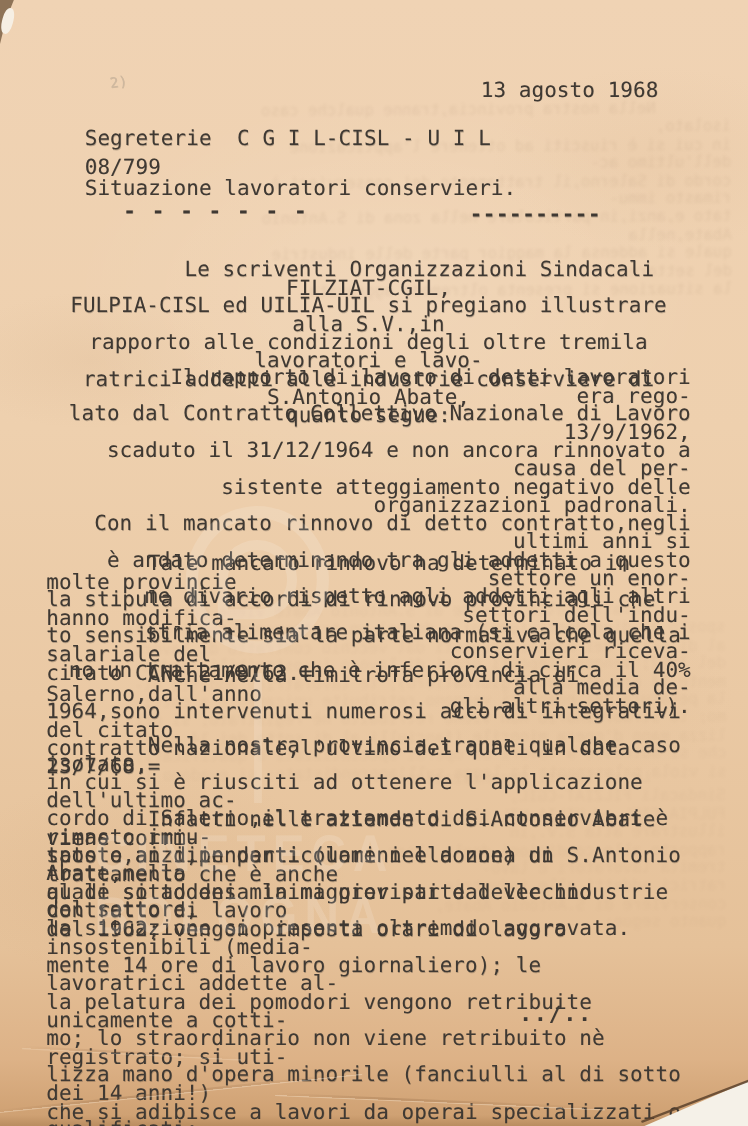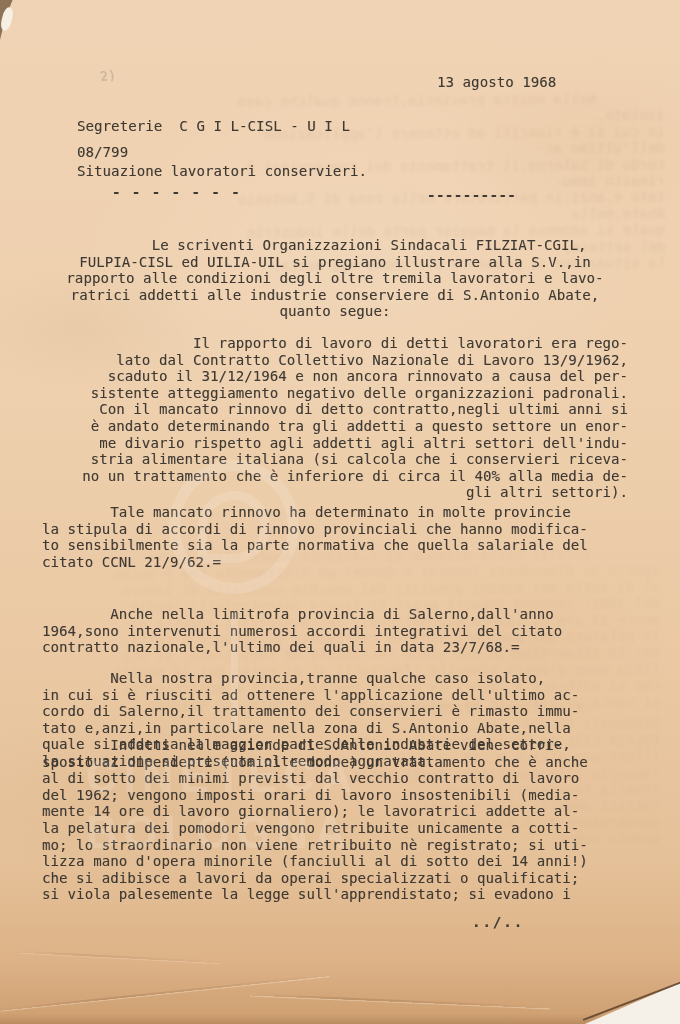--- a/index.html
+++ b/index.html
@@ -26,21 +26,21 @@
   #bg-sliver{position:absolute;left:0;top:0;width:680px;height:1024px;background:#f5f1e8;
     clip-path:polygon(86% 100%,100% 96%,100% 100%);}
   #bottom-edge{position:absolute;left:583px;top:1019px;width:108px;height:2px;
     background:rgba(92,66,44,0.85);transform:rotate(-21deg);transform-origin:left center;border-radius:2px;}
   
   #tear{position:absolute;left:0;top:0;width:18px;height:40px;background:#7d6247;
     clip-path:polygon(0 0,70% 0,30% 45%,0 100%);opacity:.85;}
   #tear-white{position:absolute;left:2px;top:7px;width:10px;height:24px;background:#f6efe4;
     border-radius:45%;transform:rotate(14deg);}
   
-  .type{position:absolute;color:#3f3933;font-size:14px;line-height:16.6px;letter-spacing:0.1px;
+  .type{position:absolute;color:#3f3933;font-size:19px;line-height:16.6px;letter-spacing:0.1px;
         text-shadow:0.4px 0.4px 0 rgba(63,57,51,0.30);white-space:pre-wrap;}
   .para{left:42px;width:586px;}
   #date{left:437px;top:74px;}
   #sender{left:77px;top:118px;}
   #protocol{left:77px;top:144px;}
   #subject{left:77px;top:163px;}
   #dash-left{left:112px;top:184px;letter-spacing:1.5px;font-weight:bold;}
   #dash-right{left:427px;top:187px;letter-spacing:0.5px;font-weight:bold;}
   #p1{top:237px;text-align:center;} #p2{top:335px;text-align:right;} #p3{top:504px;} #p4{top:574px;margin-top:32px;} #p5{top:670px;} #p6{top:737px;}
   #contmark{left:472px;top:914px;letter-spacing:2px;font-weight:bold;}

